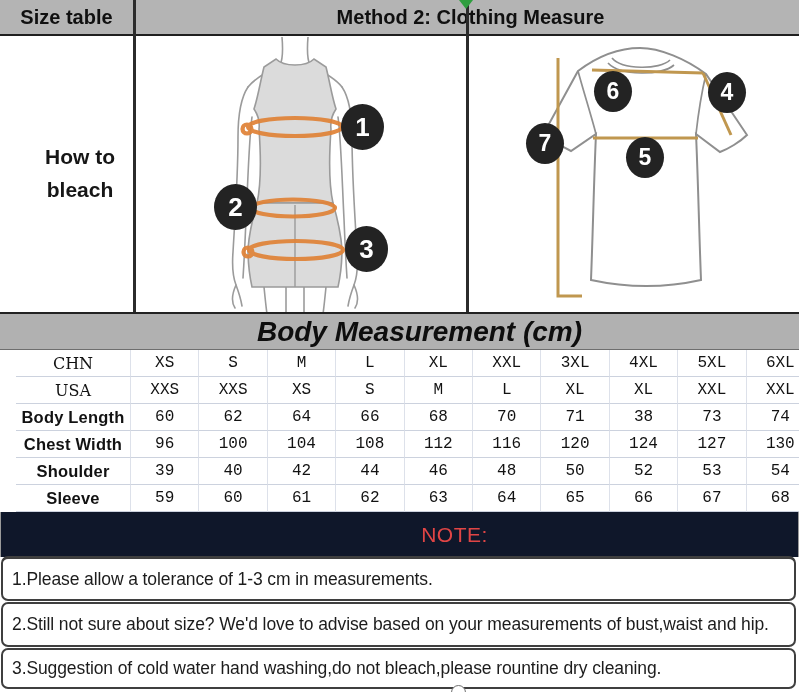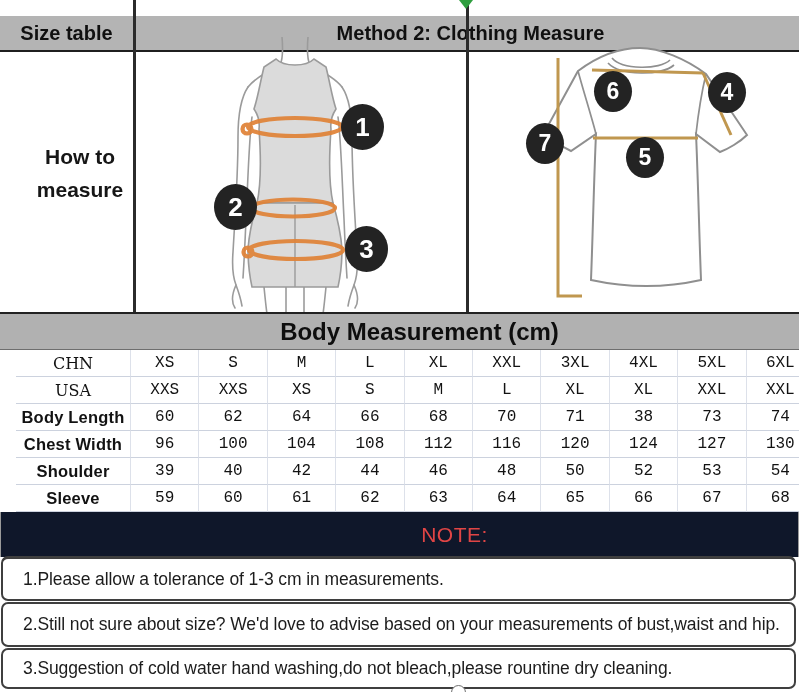--- a/index.html
+++ b/index.html
@@ -2,21 +2,21 @@
 <html><head>
 <meta charset="utf-8">
 <style>
   html,body { margin:0; padding:0; background:#fff; }
   #sheet {
     position:relative; width:799px; height:692px; overflow:hidden;
     background:#fff; font-family:"Liberation Sans", sans-serif; color:#161616;
   }
   
   .top-header {
-    position:absolute; left:0; top:16px; width:799px; height:34px;
+    position:absolute; left:0; top:0; width:799px; height:34px;
     background:#b4b4b4; border-bottom:2px solid #1f1f1f;
     display:flex;
     justify-content:space-between;
   }
   .top-header .hcell {
     display:flex; align-items:center; justify-content:center;
     font-weight:bold; font-size:20px; color:#101010;
   }
   .hc1 { width:133px; }
   .hc2 { width:334px; }
@@ -49,21 +49,21 @@
   .m3 { left:345px; top:226px; }
   .m4 { left:708px; top:72px; }
   .m5 { left:626px; top:137px; }
   .m6 { left:594px; top:71px; }
   .m7 { left:526px; top:123px; }
   
   .band {
     position:absolute; left:0; top:312px; width:799px; height:38px;
     background:#b1b1b1; border-top:2px solid #222; border-bottom:1px solid #6e6e6e;
     box-sizing:border-box; display:flex; align-items:center; justify-content:center;
-    font-weight:bold; font-size:24px; color:#0e0e0e; text-indent:40px;
+    font-weight:bold; font-size:28px; color:#0e0e0e; text-indent:40px;font-style:italic;
   }
   
   .size-table {
     position:absolute; left:16px; top:350px; width:799px; height:162px;
     display:grid; grid-template-rows:repeat(6, 27px);
   }
   .trow { display:grid; grid-template-columns:115px repeat(10, 1fr); }
   .tcell {
     display:flex; align-items:center; justify-content:center;
     border-right:1px solid #dde1ea; border-bottom:1px solid #ccd2de;
@@ -75,21 +75,21 @@
   
   .note-title-band {
     position:absolute; left:0; top:512px; width:799px; height:45px; box-sizing:border-box;
     border-left:1px solid #9a9a9a; border-right:1px solid #9a9a9a; background:#0f172a;
     display:flex; align-items:center; justify-content:center;
     font-size:21px; letter-spacing:0.5px; text-indent:110px;
   }
   .note-box {
     position:absolute; left:1px; width:795px; box-sizing:border-box;
     border:2px solid #3f3f3f; border-radius:7px; background:#fff;
-    display:flex; align-items:center; padding-left:20px;
+    display:flex; align-items:center; padding-left:9px;
     font-size:17.5px; color:#1c1c1c; letter-spacing:-0.1px;
   }
   .nb1 { top:556px; height:45px; border-top-width:3px; }
   .nb2 { top:602px; height:45px; }
   .nb3 { top:648px; height:41px; }
   .handle {
     position:absolute; left:451px; top:685px; width:13px; height:13px;
     background:#fff; border:1px solid #6f6f6f; border-radius:50%; z-index:6;
   }
 </style>
@@ -101,21 +101,21 @@
   <div class="top-header">
     <div class="hcell hc1">Size table</div>
     <div class="hcell hc3">Method 2: Clothing Measure</div>
   </div>
   <div class="vdiv d1"></div>
   <div class="vdiv d2"></div>
   <div class="green-flag" style="border-top:9px solid #2f9e3f;"></div>
 
   <div class="howto-cell">
     <span>How to</span>
-    <span>measure</span>
+    <span>bleach</span>
   </div>
 
   <div class="panel body-panel">
     <svg width="330" height="275" viewBox="0 0 330 275">
       <g stroke="#9b9b9b" stroke-width="1.6" fill="none" stroke-linecap="round">
 
         <path d="M146,0 C147,12 147,22 144,28"></path>
         <path d="M172,0 C171,12 171,22 174,28"></path>
 
         <path d="M144,28 C132,34 119,41 112,50"></path>

